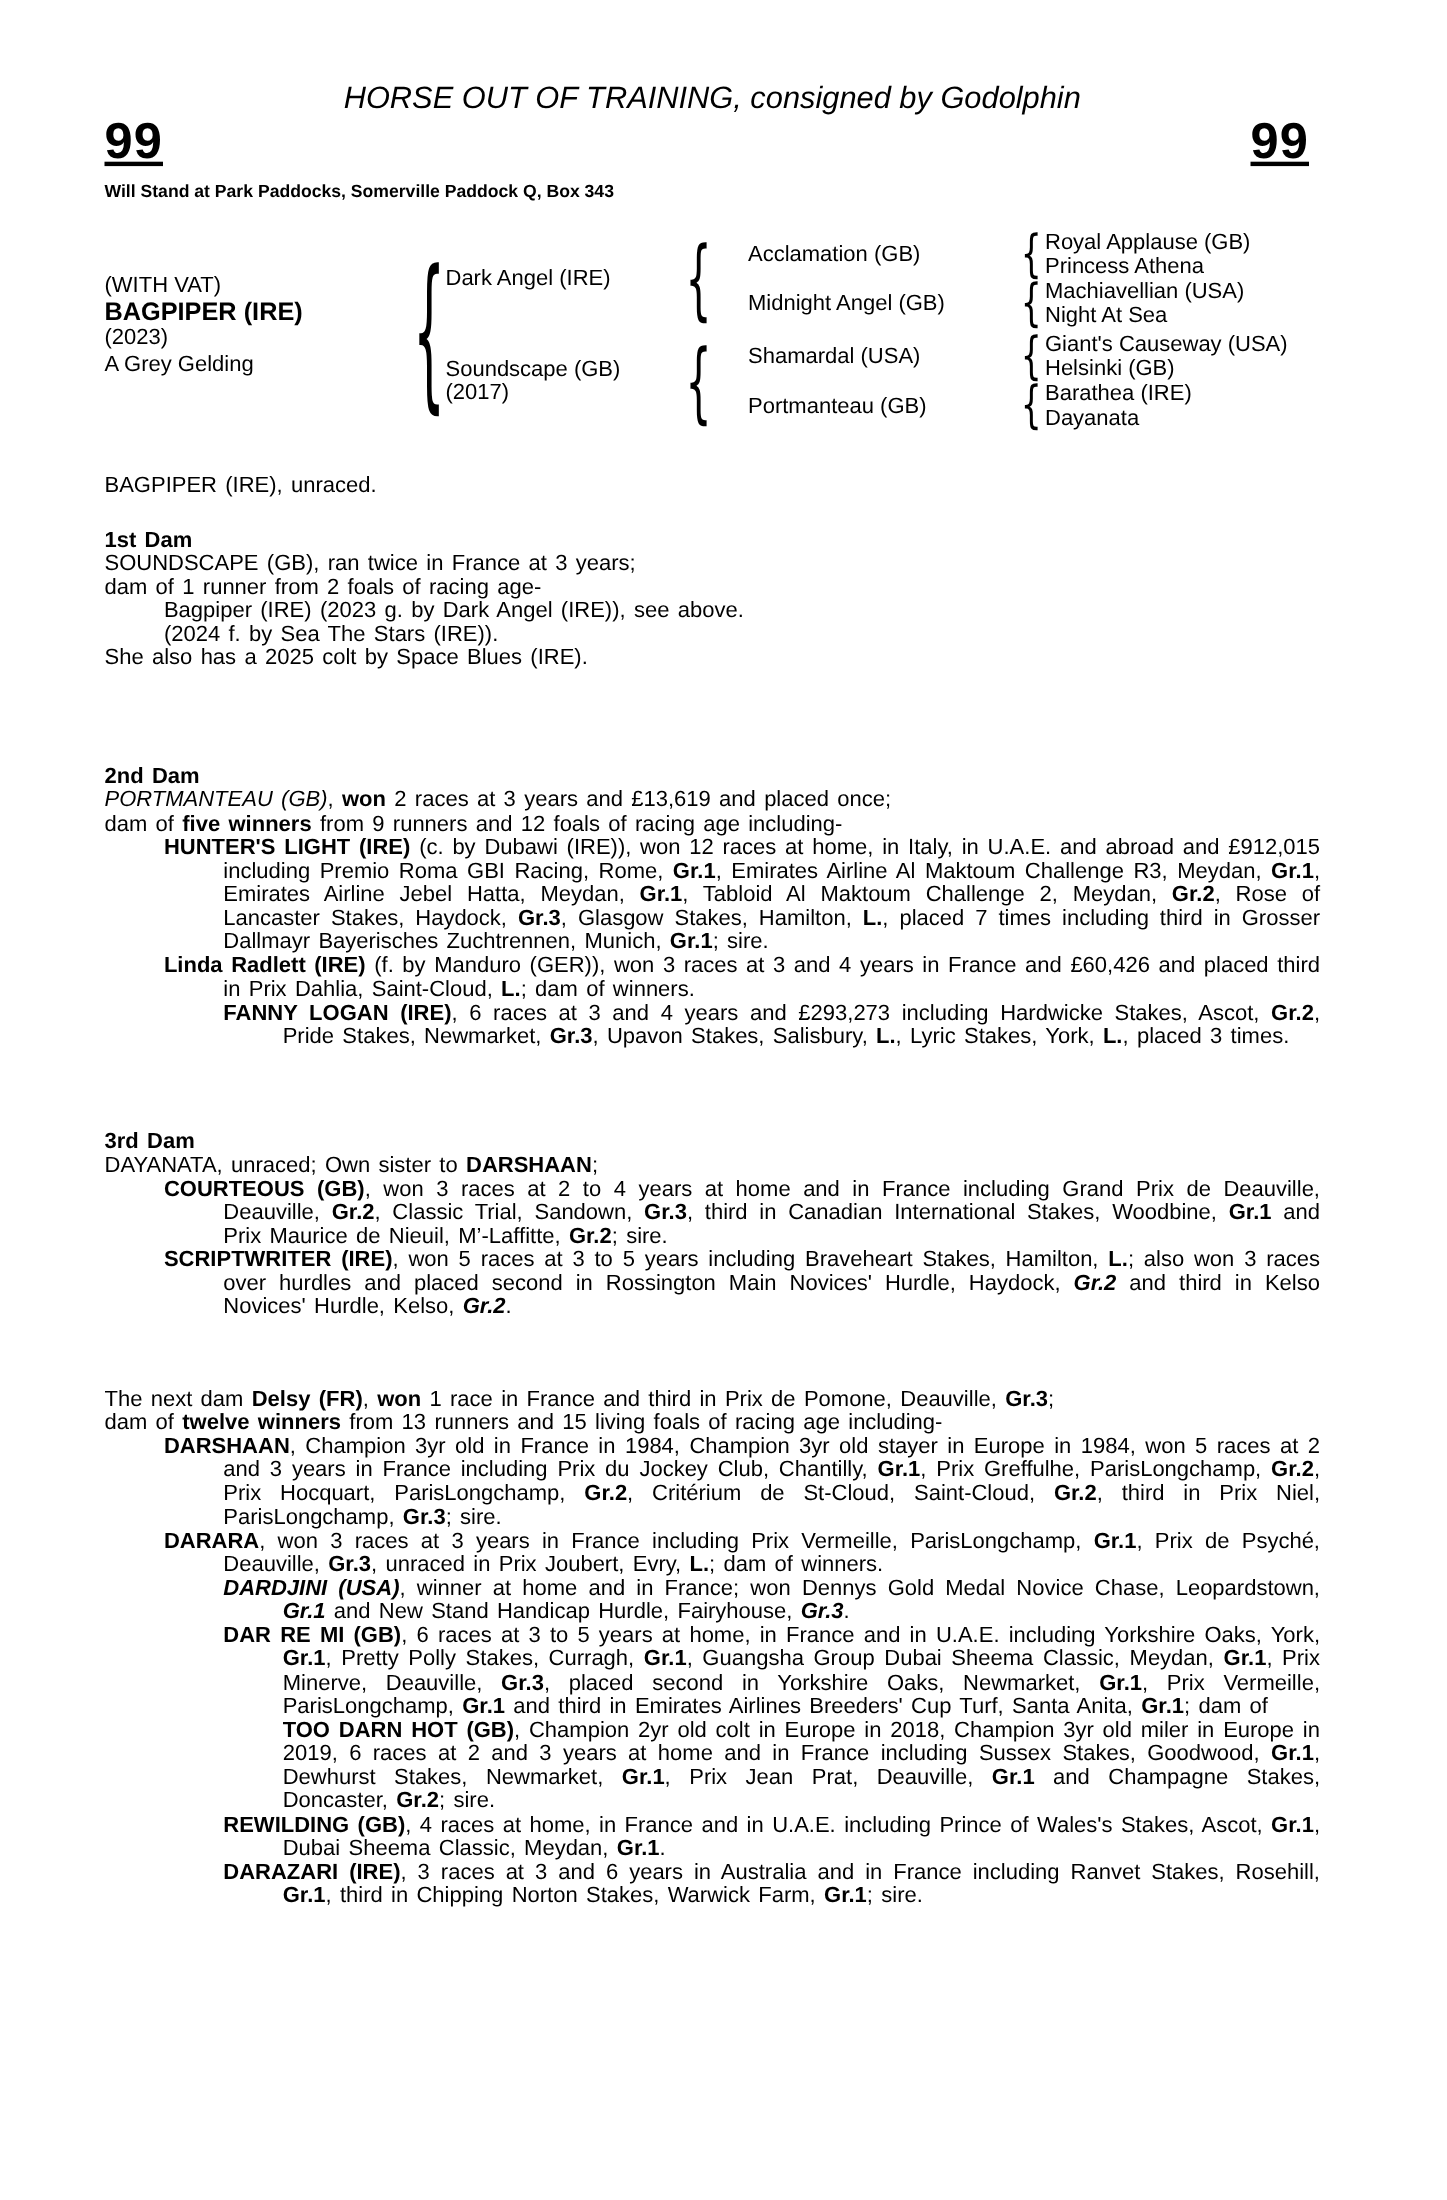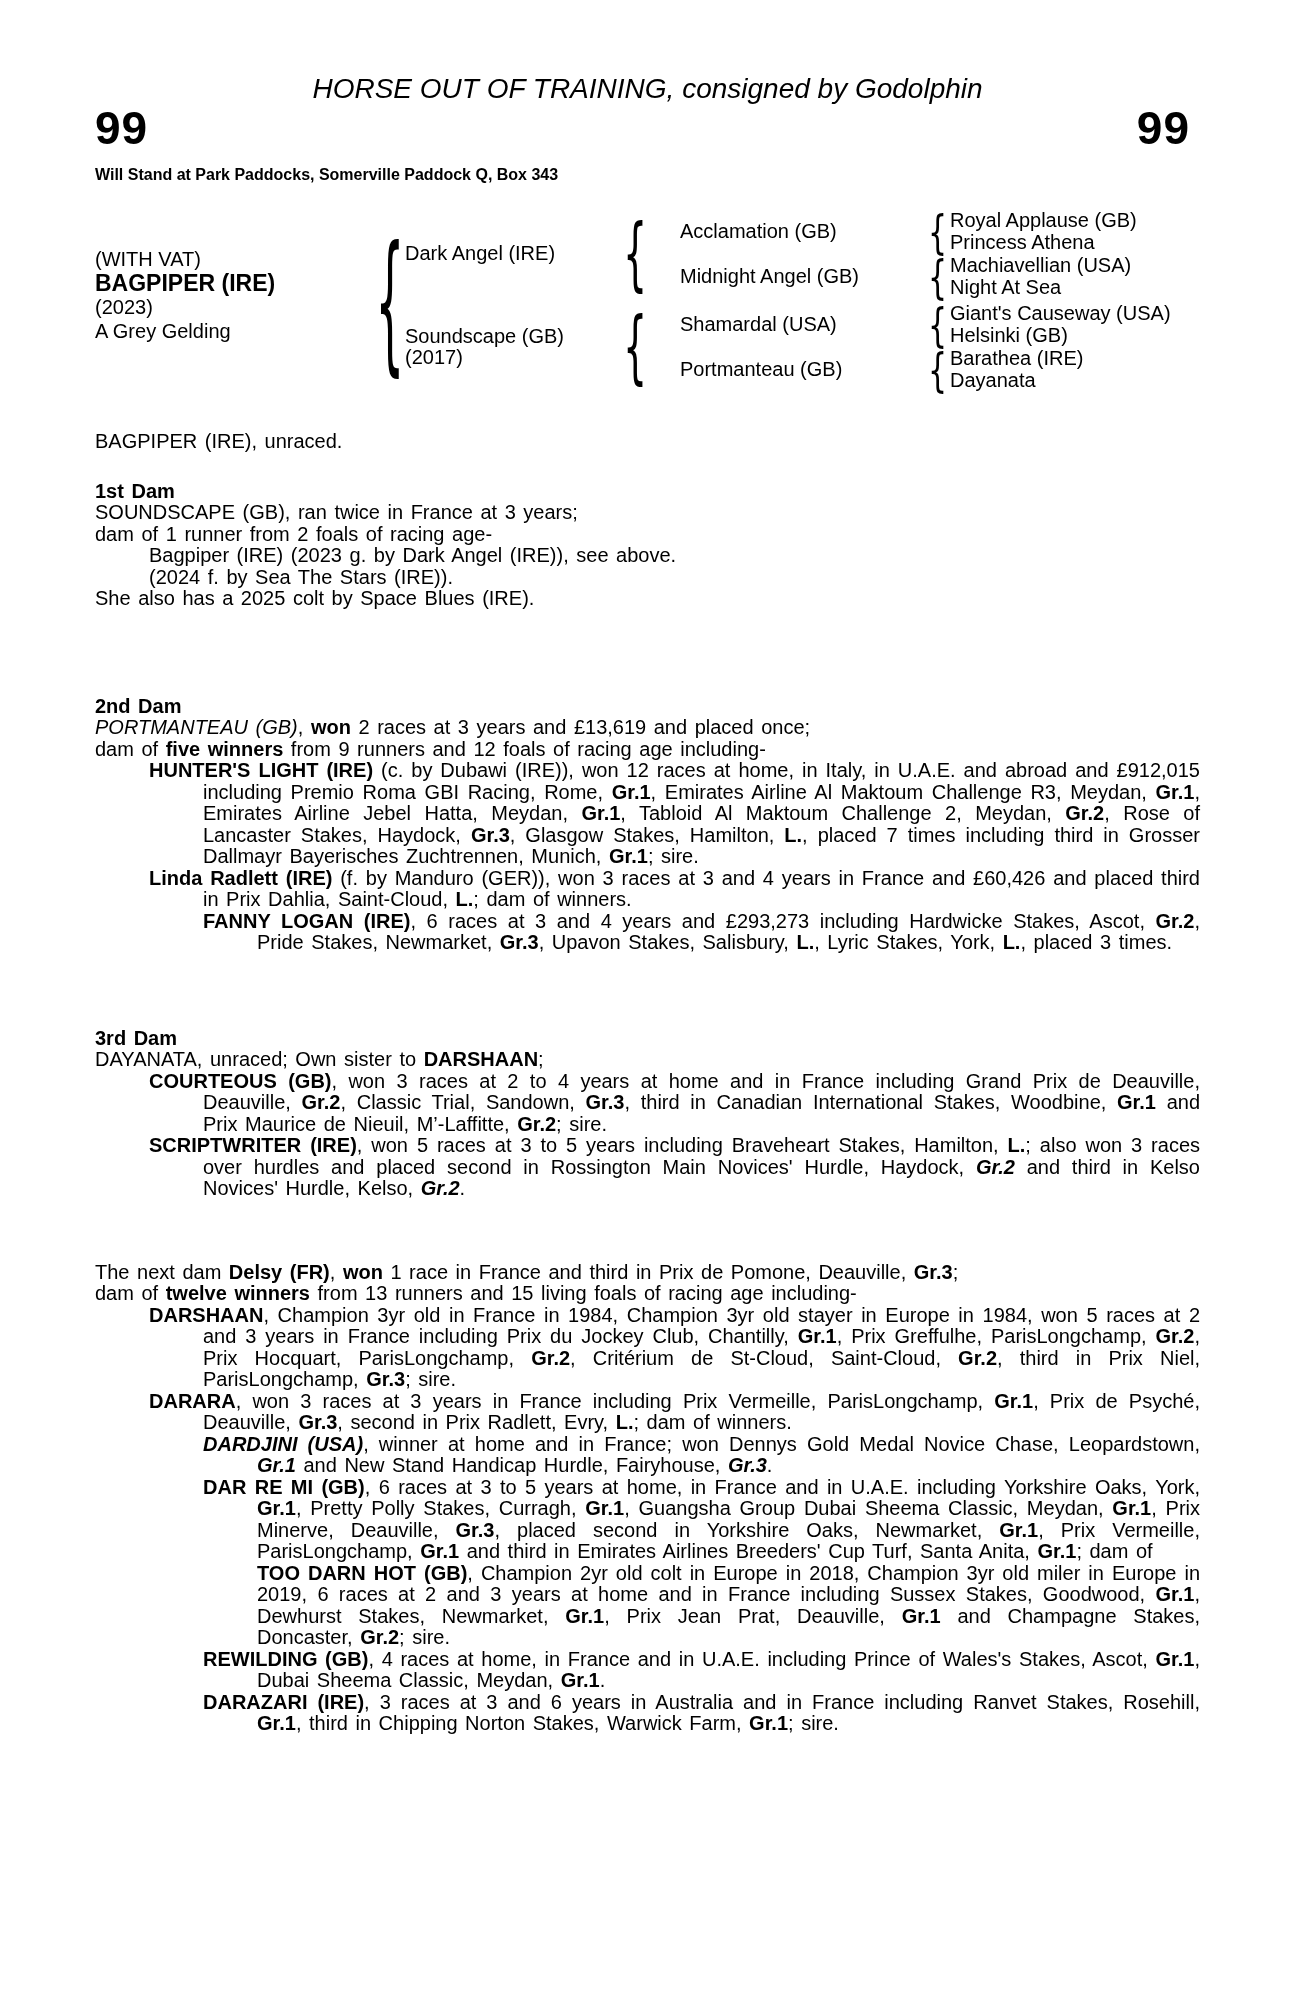--- a/index.html
+++ b/index.html
@@ -7,21 +7,21 @@
     width:1315px; height:2000px; overflow:hidden; box-sizing:border-box;
     background:#ffffff; color:#000000;
     font-family:"Liberation Sans", sans-serif;
   }
   .page { position:relative; width:1315px; height:2000px; padding-top:76px; box-sizing:border-box; }
   .content { margin-left:95px; margin-right:115px; }
 
   
   .header-title { text-align:center; font-style:italic; font-size:28px; line-height:26px; }
   .lot-row { display:flex; justify-content:space-between; align-items:flex-start; margin-top:4px; }
-  .lot { font-size:46px; font-weight:bold; line-height:44px; letter-spacing:1px; }
+  .lot { font-size:46px; font-weight:bold; line-height:44px; letter-spacing:1px;text-decoration:underline; }
   .lot-right { padding-right:10px; }
   .stand-line { font-weight:bold; font-size:16px; line-height:26px; margin-top:12px; }
 
   
   .ped { display:flex; align-items:center; margin-top:22px; font-size:20px; }
   .ped-subject { width:280px; line-height:24px; transform:translateY(-6px); }
   .ps-name { font-weight:bold; font-size:23px; }
   .prow { display:flex; align-items:center; }
   .pcol { display:flex; flex-direction:column; justify-content:center; row-gap:2px; }
   .pcol-g1 { row-gap:5px; }
@@ -153,21 +153,21 @@
         <div class="sec sec-3">
           <p class="h">3rd Dam</p>
           <p><span>DAYANATA, unraced; Own sister to </span><span class="b">DARSHAAN</span><span>;</span></p>
           <p class="a"><span class="b">COURTEOUS (GB)</span><span>, won 3 races at 2 to 4 years at home and in France including Grand Prix de Deauville, Deauville, </span><span class="b">Gr.2</span><span>, Classic Trial, Sandown, </span><span class="b">Gr.3</span><span>, third in Canadian International Stakes, Woodbine, </span><span class="b">Gr.1</span><span> and Prix Maurice de Nieuil, M’-Laffitte, </span><span class="b">Gr.2</span><span>; sire.</span></p>
           <p class="a"><span class="b">SCRIPTWRITER (IRE)</span><span>, won 5 races at 3 to 5 years including Braveheart Stakes, Hamilton, </span><span class="b">L.</span><span>; also won 3 races over hurdles and placed second in Rossington Main Novices' Hurdle, Haydock, </span><span class="bi">Gr.2</span><span> and third in Kelso Novices' Hurdle, Kelso, </span><span class="bi">Gr.2</span><span>.</span></p>
         </div>
         <div class="sec sec-4">
           <p><span>The next dam </span><span class="b">Delsy (FR)</span><span>, </span><span class="b">won</span><span> 1 race in France and third in Prix de Pomone, Deauville, </span><span class="b">Gr.3</span><span>;</span></p>
           <p><span>dam of </span><span class="b">twelve winners</span><span> from 13 runners and 15 living foals of racing age including-</span></p>
           <p class="a"><span class="b">DARSHAAN</span><span>, Champion 3yr old in France in 1984, Champion 3yr old stayer in Europe in 1984, won 5 races at 2 and 3 years in France including Prix du Jockey Club, Chantilly, </span><span class="b">Gr.1</span><span>, Prix Greffulhe, ParisLongchamp, </span><span class="b">Gr.2</span><span>, Prix Hocquart, ParisLongchamp, </span><span class="b">Gr.2</span><span>, Critérium de St-Cloud, Saint-Cloud, </span><span class="b">Gr.2</span><span>, third in Prix Niel, ParisLongchamp, </span><span class="b">Gr.3</span><span>; sire.</span></p>
-          <p class="a"><span class="b">DARARA</span><span>, won 3 races at 3 years in France including Prix Vermeille, ParisLongchamp, </span><span class="b">Gr.1</span><span>, Prix de Psyché, Deauville, </span><span class="b">Gr.3</span><span>, second in Prix Radlett, Evry, </span><span class="b">L.</span><span>; dam of winners.</span></p>
+          <p class="a"><span class="b">DARARA</span><span>, won 3 races at 3 years in France including Prix Vermeille, ParisLongchamp, </span><span class="b">Gr.1</span><span>, Prix de Psyché, Deauville, </span><span class="b">Gr.3</span><span>, unraced in Prix Joubert, Evry, </span><span class="b">L.</span><span>; dam of winners.</span></p>
           <p class="b"><span class="bi">DARDJINI (USA)</span><span>, winner at home and in France; won Dennys Gold Medal Novice Chase, Leopardstown, </span><span class="bi">Gr.1</span><span> and New Stand Handicap Hurdle, Fairyhouse, </span><span class="bi">Gr.3</span><span>.</span></p>
           <p class="b"><span class="b">DAR RE MI (GB)</span><span>, 6 races at 3 to 5 years at home, in France and in U.A.E. including Yorkshire Oaks, York, </span><span class="b">Gr.1</span><span>, Pretty Polly Stakes, Curragh, </span><span class="b">Gr.1</span><span>, Guangsha Group Dubai Sheema Classic, Meydan, </span><span class="b">Gr.1</span><span>, Prix Minerve, Deauville, </span><span class="b">Gr.3</span><span>, placed second in Yorkshire Oaks, Newmarket, </span><span class="b">Gr.1</span><span>, Prix Vermeille, ParisLongchamp, </span><span class="b">Gr.1</span><span> and third in Emirates Airlines Breeders' Cup Turf, Santa Anita, </span><span class="b">Gr.1</span><span>; dam of</span></p>
           <p class="c"><span class="b">TOO DARN HOT (GB)</span><span>, Champion 2yr old colt in Europe in 2018, Champion 3yr old miler in Europe in 2019, 6 races at 2 and 3 years at home and in France including Sussex Stakes, Goodwood, </span><span class="b">Gr.1</span><span>, Dewhurst Stakes, Newmarket, </span><span class="b">Gr.1</span><span>, Prix Jean Prat, Deauville, </span><span class="b">Gr.1</span><span> and Champagne Stakes, Doncaster, </span><span class="b">Gr.2</span><span>; sire.</span></p>
           <p class="b"><span class="b">REWILDING (GB)</span><span>, 4 races at home, in France and in U.A.E. including Prince of Wales's Stakes, Ascot, </span><span class="b">Gr.1</span><span>, Dubai Sheema Classic, Meydan, </span><span class="b">Gr.1</span><span>.</span></p>
           <p class="b"><span class="b">DARAZARI (IRE)</span><span>, 3 races at 3 and 6 years in Australia and in France including Ranvet Stakes, Rosehill, </span><span class="b">Gr.1</span><span>, third in Chipping Norton Stakes, Warwick Farm, </span><span class="b">Gr.1</span><span>; sire.</span></p>
         </div>
       </div>
 
   </div>
 </div>

